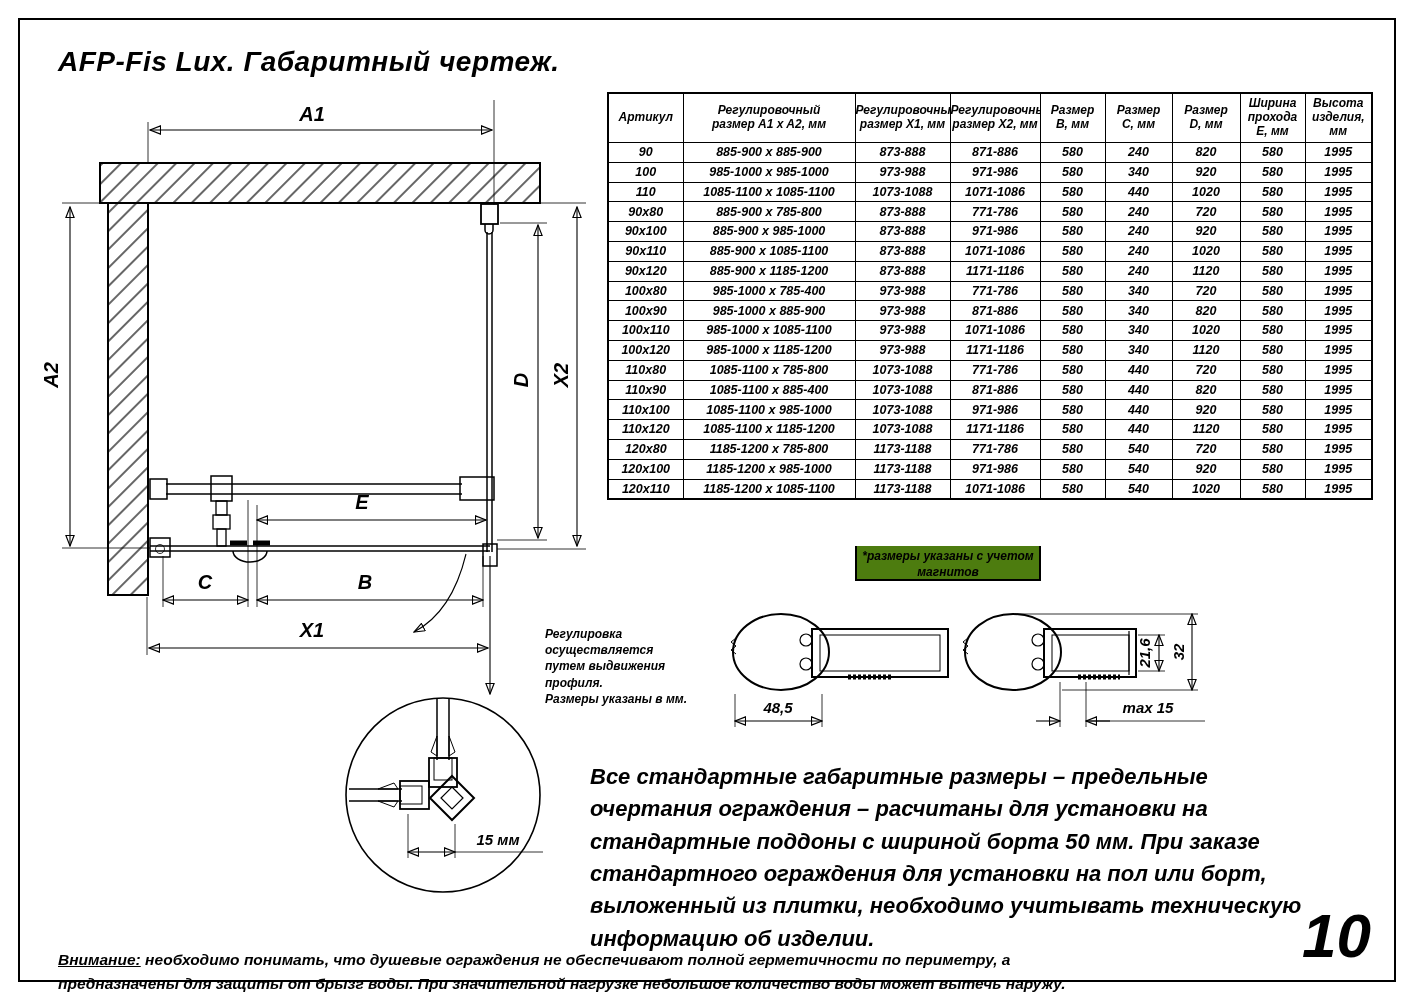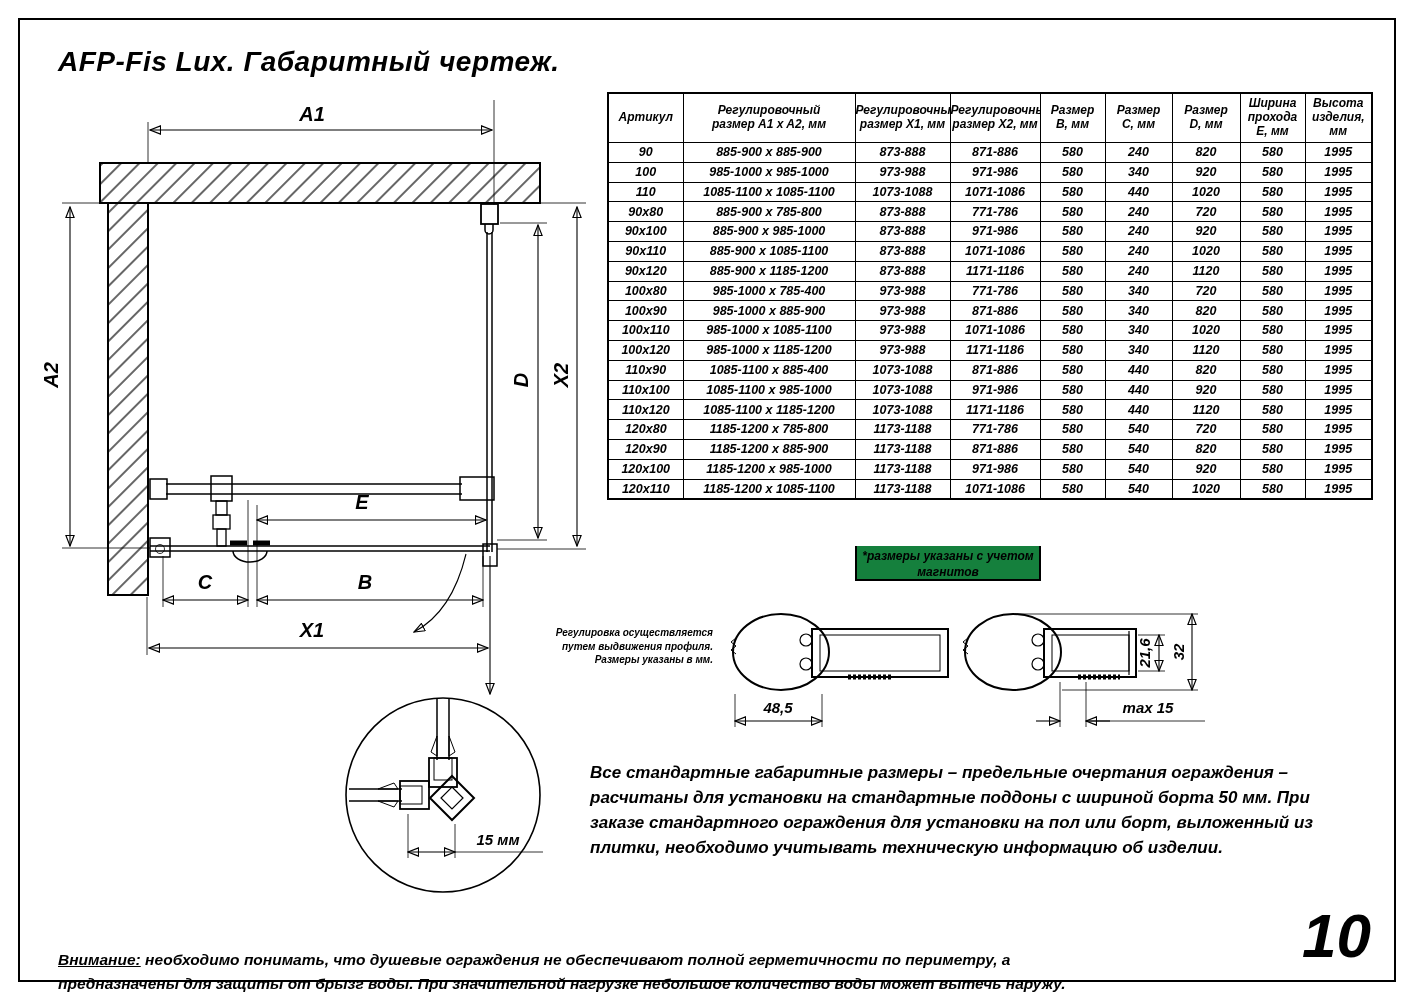--- a/index.html
+++ b/index.html
@@ -11,25 +11,25 @@
          font-style:italic;letter-spacing:.5px;}
   .tablewrap{position:absolute;left:607px;top:92px;}
   table{border-collapse:collapse;table-layout:fixed;width:765px;}
   th,td{border:1.5px solid #000;text-align:center;vertical-align:middle;
         padding:0;font-style:italic;font-weight:bold;overflow:hidden;}
   th{font-size:12px;height:48px;line-height:1.15;white-space:pre-line;}
   td{font-size:12.5px;height:18.8px;line-height:1;}
   table{border:2.5px solid #000;}
   .footnote{position:absolute;left:248px;top:454px;width:182px;height:30px;
         border:2px solid #000;border-top:none;font-size:12px;font-weight:bold;
-        font-style:italic;text-align:center;line-height:1.3;padding-top:3px;background:#15803d;}
-  .adj-note{position:absolute;left:545px;top:626px;width:168px;text-align:right;
-        font-size:10px;font-weight:bold;font-style:italic;line-height:1.35;
+        font-style:italic;text-align:center;line-height:1.3;padding-top:3px;background:#4d7c0f;}
+  .adj-note{position:absolute;left:545px;top:626px;width:168px;
+        font-size:12px;font-weight:bold;font-style:italic;line-height:1.35;
         white-space:pre-line;}
-  .desc{position:absolute;left:590px;top:761px;width:745px;font-size:17px;
+  .desc{position:absolute;left:590px;top:761px;width:745px;font-size:22px;
         font-weight:bold;font-style:italic;line-height:1.47;}
   .warning{position:absolute;left:58px;top:948px;width:1040px;font-size:15.5px;
         font-weight:bold;font-style:italic;line-height:1.55;}
   .warning .wlabel{text-decoration:underline;}
   .pagenum{position:absolute;left:1278px;top:900px;font-size:62px;
         font-weight:bold;font-style:italic;margin-left:24px;}
   svg{position:absolute;overflow:visible;}
   svg line,svg path,svg rect,svg circle,svg ellipse,svg polygon{stroke:#000;fill:none;}
   svg text{font-family:"Liberation Sans",sans-serif;font-style:italic;
         font-weight:bold;fill:#000;stroke:none;}
@@ -347,20 +347,31 @@
           <td>985-1000 x 1185-1200</td>
           <td>973-988</td>
           <td>1171-1186</td>
           <td>580</td>
           <td>340</td>
           <td>1120</td>
           <td>580</td>
           <td>1995</td>
         </tr>
         <tr>
+          <td>110x80</td>
+          <td>1085-1100 x 785-800</td>
+          <td>1073-1088</td>
+          <td>771-786</td>
+          <td>580</td>
+          <td>440</td>
+          <td>720</td>
+          <td>580</td>
+          <td>1995</td>
+        </tr>
+        <tr>
           <td>110x90</td>
           <td>1085-1100 x 885-400</td>
           <td>1073-1088</td>
           <td>871-886</td>
           <td>580</td>
           <td>440</td>
           <td>820</td>
           <td>580</td>
           <td>1995</td>
         </tr>
@@ -391,31 +402,20 @@
           <td>1185-1200 x 785-800</td>
           <td>1173-1188</td>
           <td>771-786</td>
           <td>580</td>
           <td>540</td>
           <td>720</td>
           <td>580</td>
           <td>1995</td>
         </tr>
         <tr>
-          <td>120x90</td>
-          <td>1185-1200 x 885-900</td>
-          <td>1173-1188</td>
-          <td>871-886</td>
-          <td>580</td>
-          <td>540</td>
-          <td>820</td>
-          <td>580</td>
-          <td>1995</td>
-        </tr>
-        <tr>
           <td>120x100</td>
           <td>1185-1200 x 985-1000</td>
           <td>1173-1188</td>
           <td>971-986</td>
           <td>580</td>
           <td>540</td>
           <td>920</td>
           <td>580</td>
           <td>1995</td>
         </tr>

